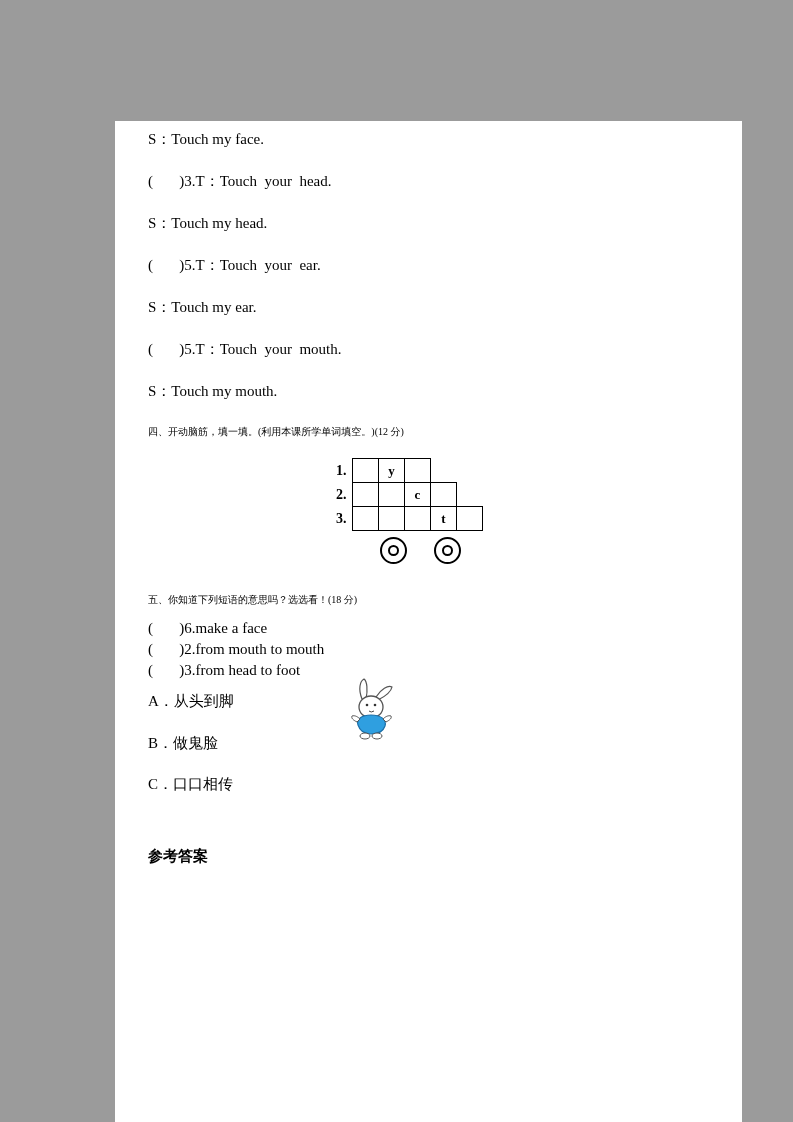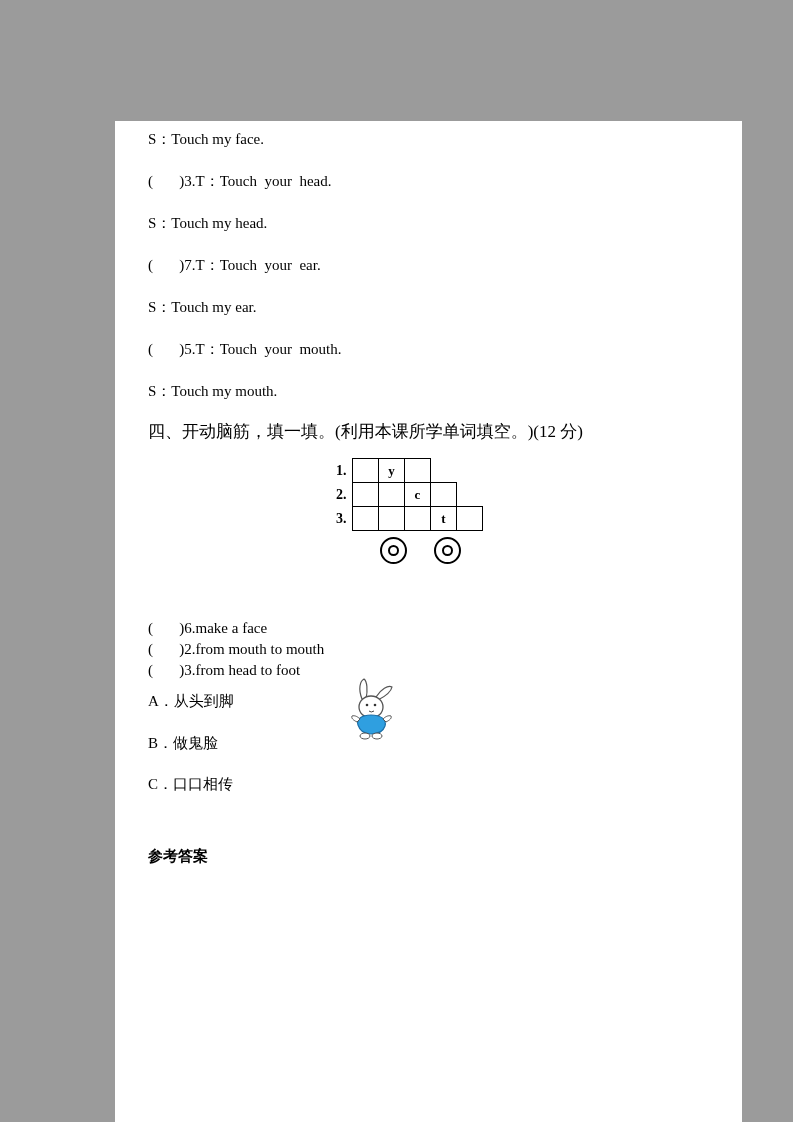--- a/index.html
+++ b/index.html
@@ -20,21 +20,21 @@
     margin-top: 36px;
   }
   .txt {
     position: absolute;
     left: 33px;
     font-size: 15px;
     line-height: 16px;
     color: #000;
     white-space: pre-wrap;
   }
-  .heading-cn { font-size: 17px; }
+  .heading-cn { font-size: 10px; }
   .bold { font-weight: bold; }
   
   .puzzle {
     position: absolute;
     left: 221px;
     top: 337px;
     width: 170px;
     height: 112px;
   }
   .puzzle-row {
@@ -87,21 +87,21 @@
   }
 </style>
 </head>
 <body>
 
 <div class="paper">
 
   <div class="txt" style="top:10px">S：Touch my face.</div>
   <div class="txt" style="top:52px">(       )3.T：Touch  your  head.</div>
   <div class="txt" style="top:94px">S：Touch my head.</div>
-  <div class="txt" style="top:136px">(       )7.T：Touch  your  ear.</div>
+  <div class="txt" style="top:136px">(       )5.T：Touch  your  ear.</div>
   <div class="txt" style="top:178px">S：Touch my ear.</div>
   <div class="txt" style="top:220px">(       )5.T：Touch  your  mouth.</div>
   <div class="txt" style="top:262px">S：Touch my mouth.</div>
 
   <div class="txt heading-cn" style="top:303px">四、开动脑筋，填一填。(利用本课所学单词填空。)(12 分)</div>
 
   <div class="puzzle">
     <div class="puzzle-row">
       <span class="puzzle-row-label">1.</span>
       <div class="puzzle-cell"></div>
@@ -124,20 +124,21 @@
       <div class="puzzle-cell"></div>
     </div>
     <div class="wheel" style="left:44px; top:79px">
         <div class="wheel-hub"></div>
       </div>
     <div class="wheel" style="left:98px; top:79px">
         <div class="wheel-hub"></div>
       </div>
   </div>
 
+  <div class="txt heading-cn" style="top:471px">五、你知道下列短语的意思吗？选选看！(18 分)</div>
 
   <div class="txt" style="top:499px">(       )6.make a face</div>
   <div class="txt" style="top:520px">(       )2.from mouth to mouth</div>
   <div class="txt" style="top:541px">(       )3.from head to foot</div>
 
   <div class="txt" style="top:572px">A．从头到脚</div>
   <div class="txt" style="top:614px">B．做鬼脸</div>
   <div class="txt" style="top:655px">C．口口相传</div>
 
   <svg class="cartoon" viewBox="0 0 48 64">

